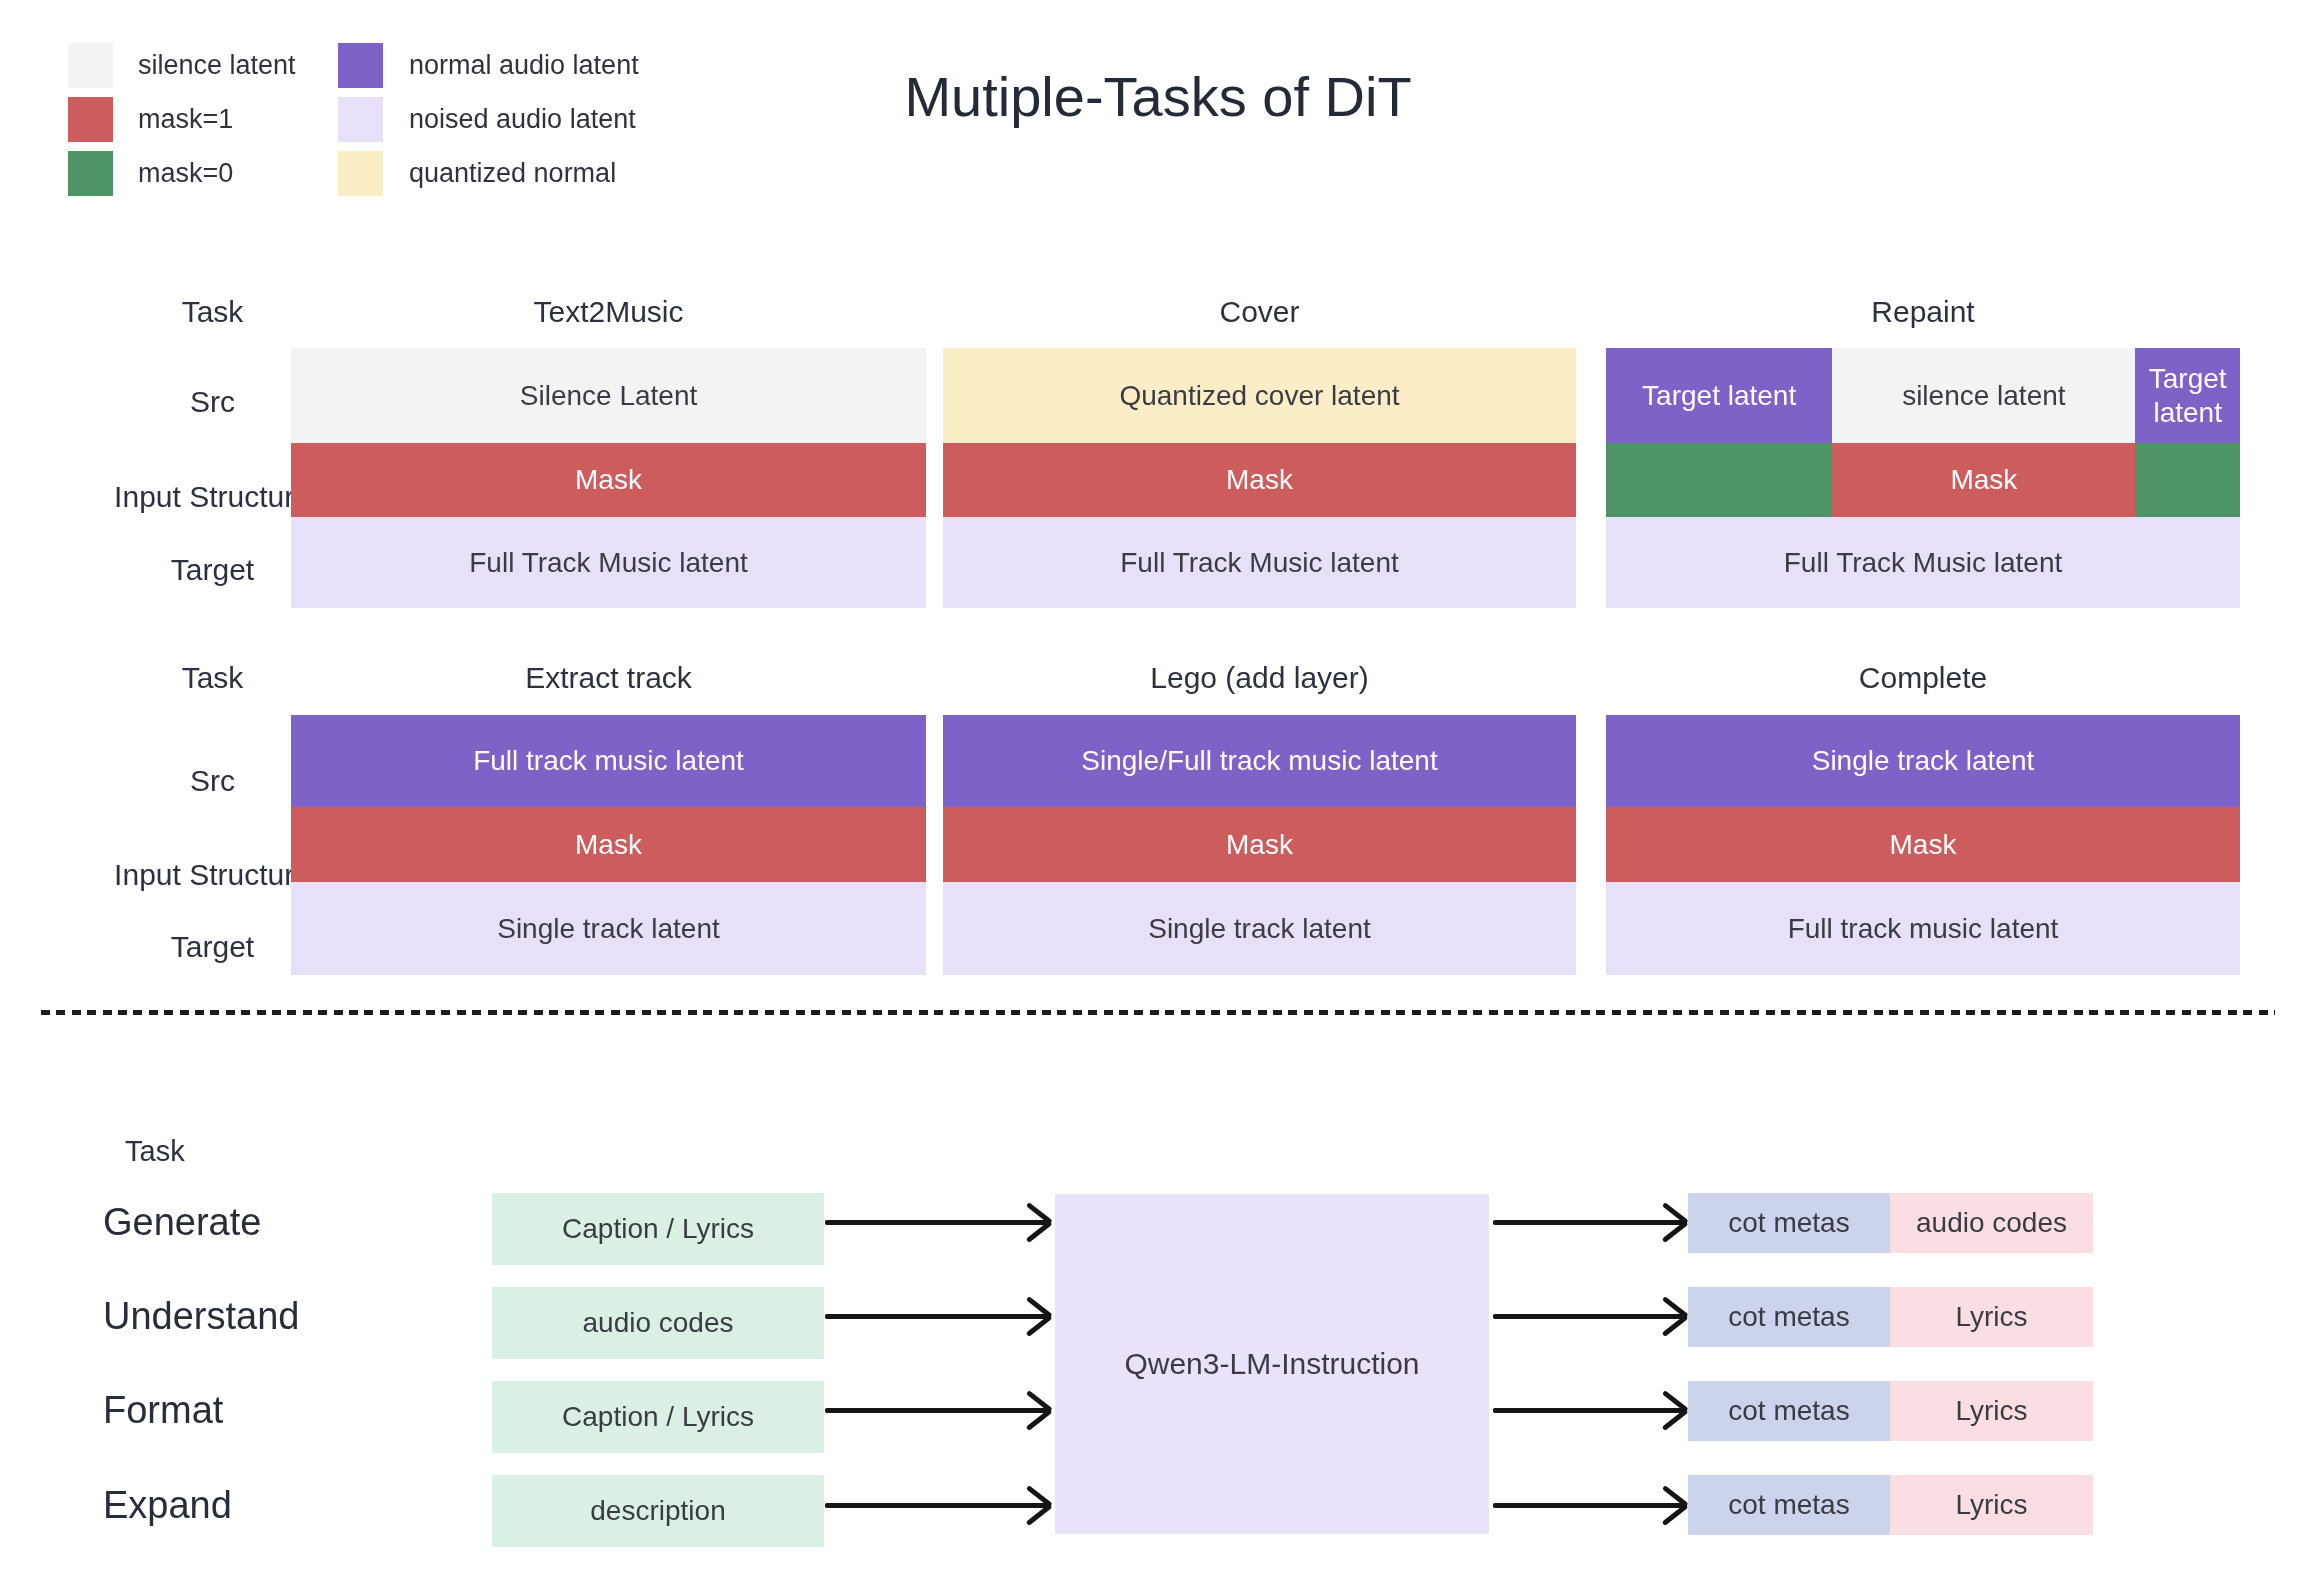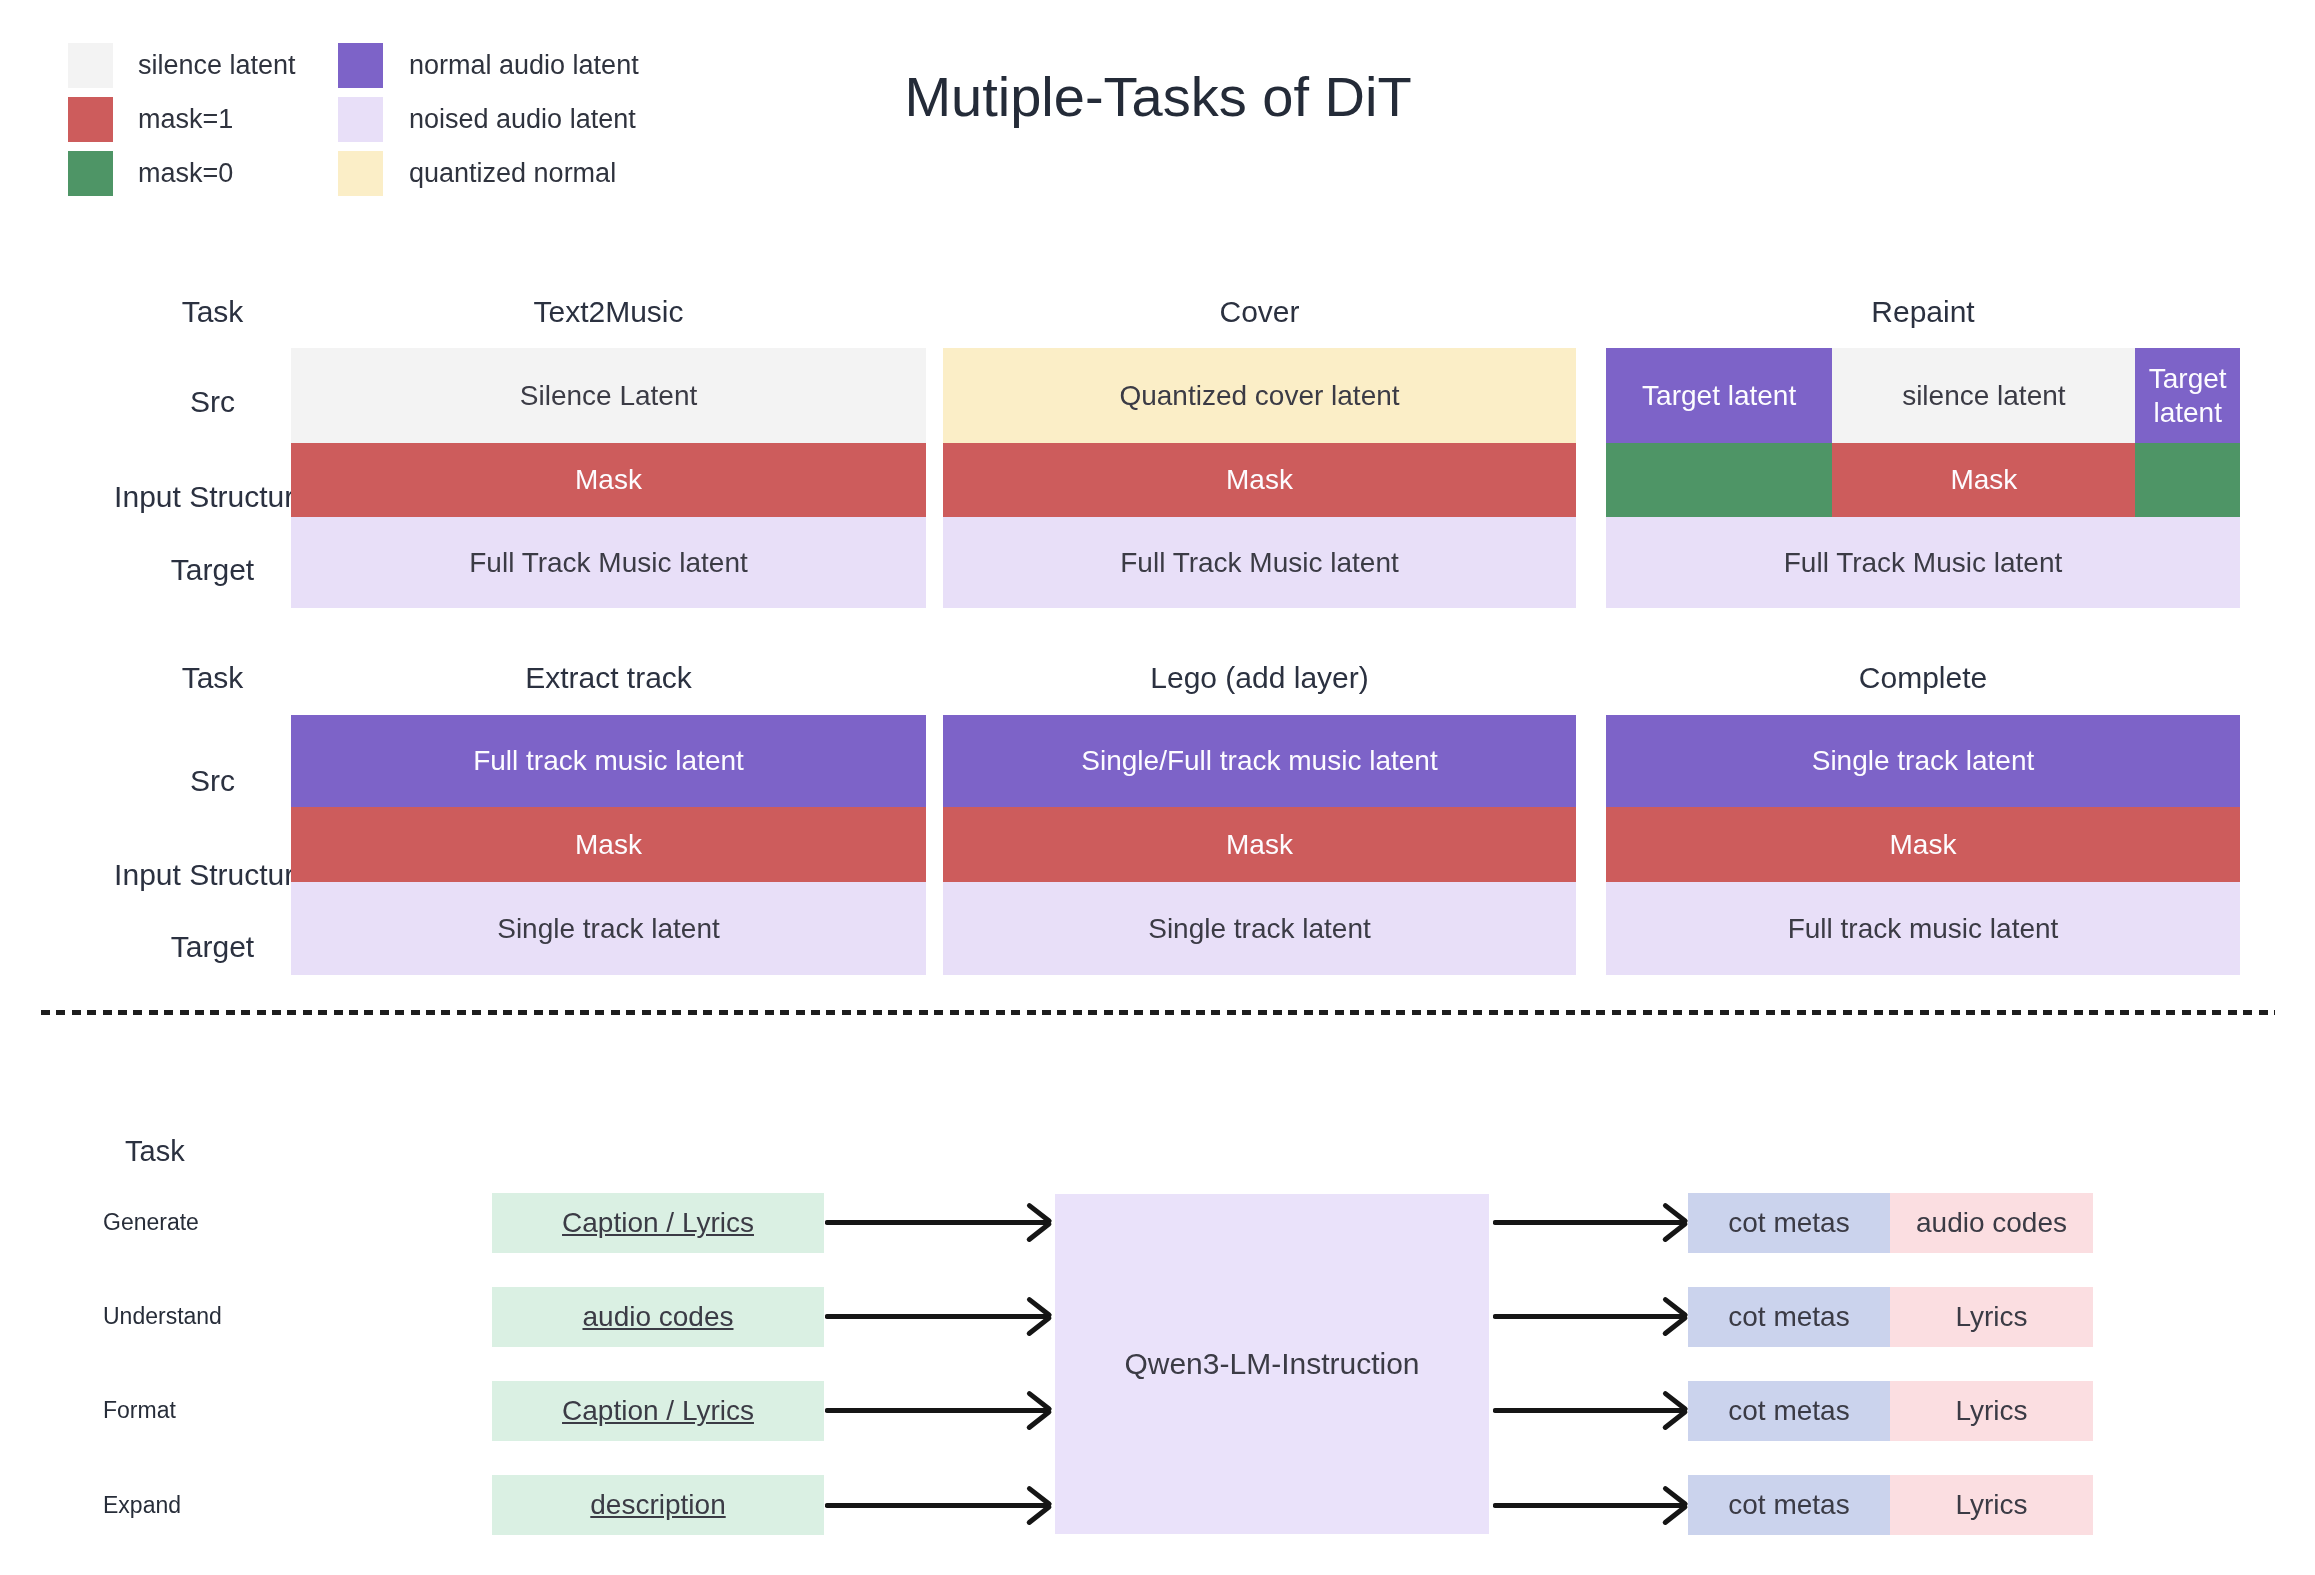--- a/index.html
+++ b/index.html
@@ -39,24 +39,24 @@
         font-size:28px;line-height:34px;color:#3b3b45;padding:0 7.2px;box-sizing:border-box;}
   .light{color:#fdfcff;}
   .seg-35{flex:0 0 35.7%;} .seg-48{flex:0 0 47.8%;} .seg-17{flex:0 0 16.5%;} .seg-full{flex:1 1 100%;}
 
   
   .divider{position:absolute;left:41px;top:1010px;width:2234px;height:5.4px;
            background:repeating-linear-gradient(90deg,#1d1d1d 0 9px,transparent 9px 15.4px);}
 
   
   .lm-task-label{position:absolute;left:125px;top:1134px;font-size:29px;line-height:34px;color:#2b3140;}
-  .lm-row-label{position:absolute;left:103px;font-size:23px;line-height:43px;color:#272d39;}
+  .lm-row-label{position:absolute;left:103px;font-size:38px;line-height:43px;color:#272d39;}
   .lm-box{position:absolute;display:flex;align-items:center;justify-content:center;text-align:center;
           font-size:28px;line-height:34px;color:#3b3b45;box-sizing:border-box;}
-  .lm-input{left:492px;width:332px;height:60px;text-decoration:underline;}
+  .lm-input{left:492px;width:332px;height:72px;}
   .lm-center{left:1055px;top:1194px;width:434px;height:340px;font-size:30px;}
   .lm-out1{left:1688px;width:202px;height:60px;}
   .lm-out2{left:1890px;width:203px;height:60px;}
 
   
   .arrow{position:absolute;height:5.4px;background:#151515;border-radius:1.8px;}
   .arrow::before,.arrow::after{content:"";position:absolute;right:-1.8px;width:30px;height:5.4px;
         background:#151515;border-radius:2.7px;transform-origin:100% 50%;}
   .arrow::before{top:0;transform:rotate(38deg);}
   .arrow::after{top:0;transform:rotate(-38deg);}

